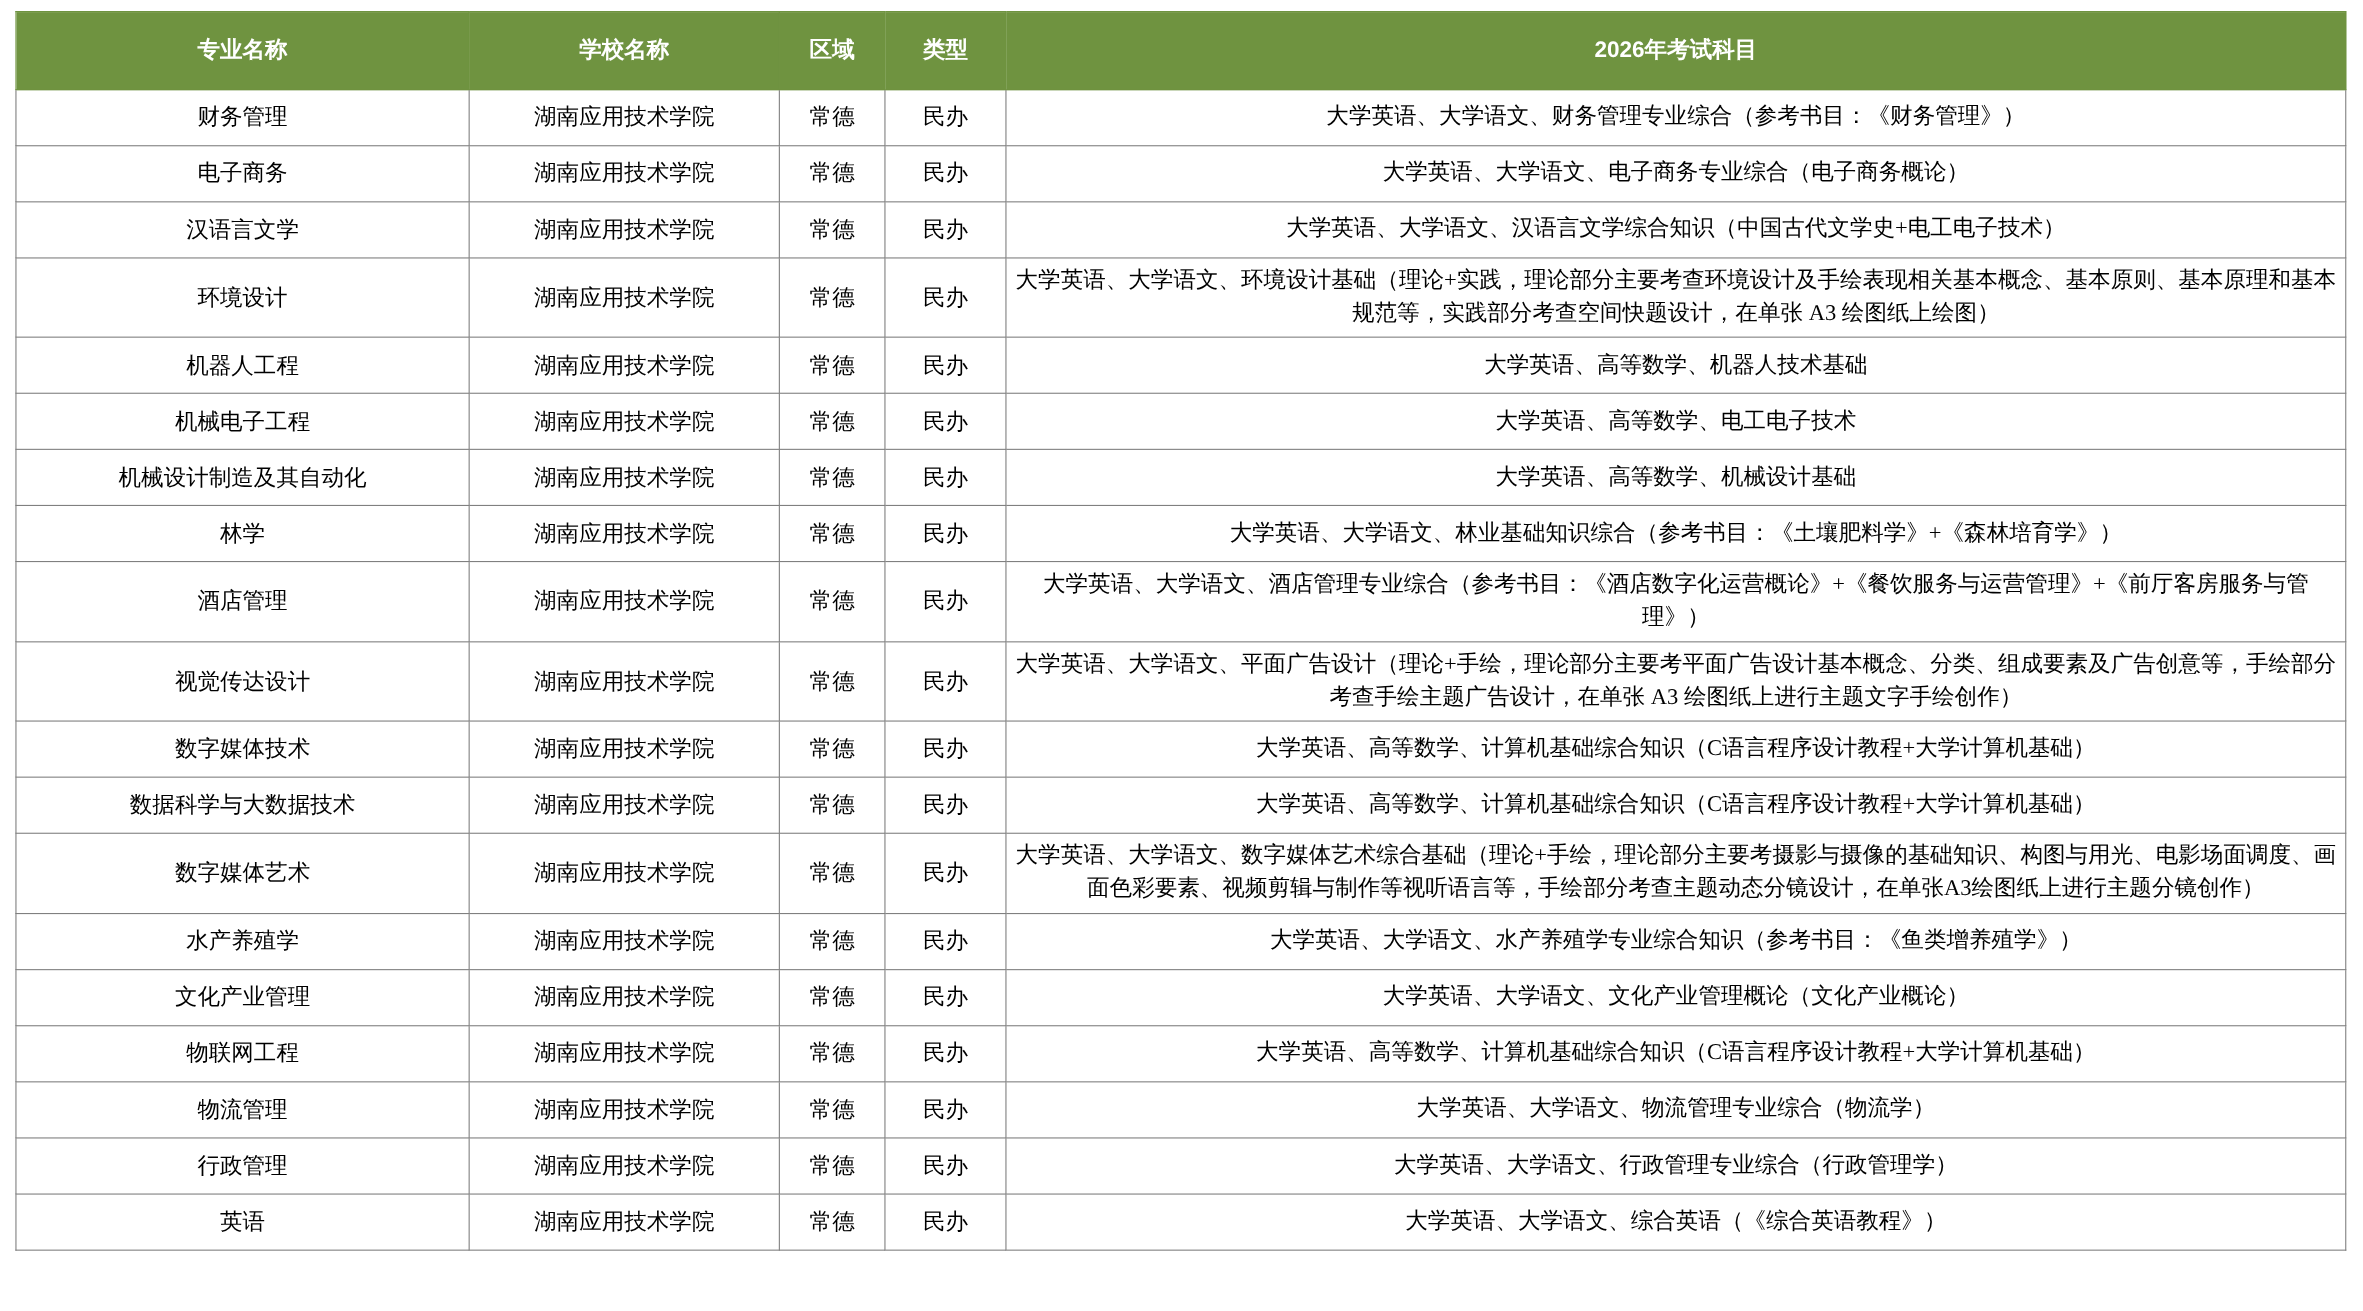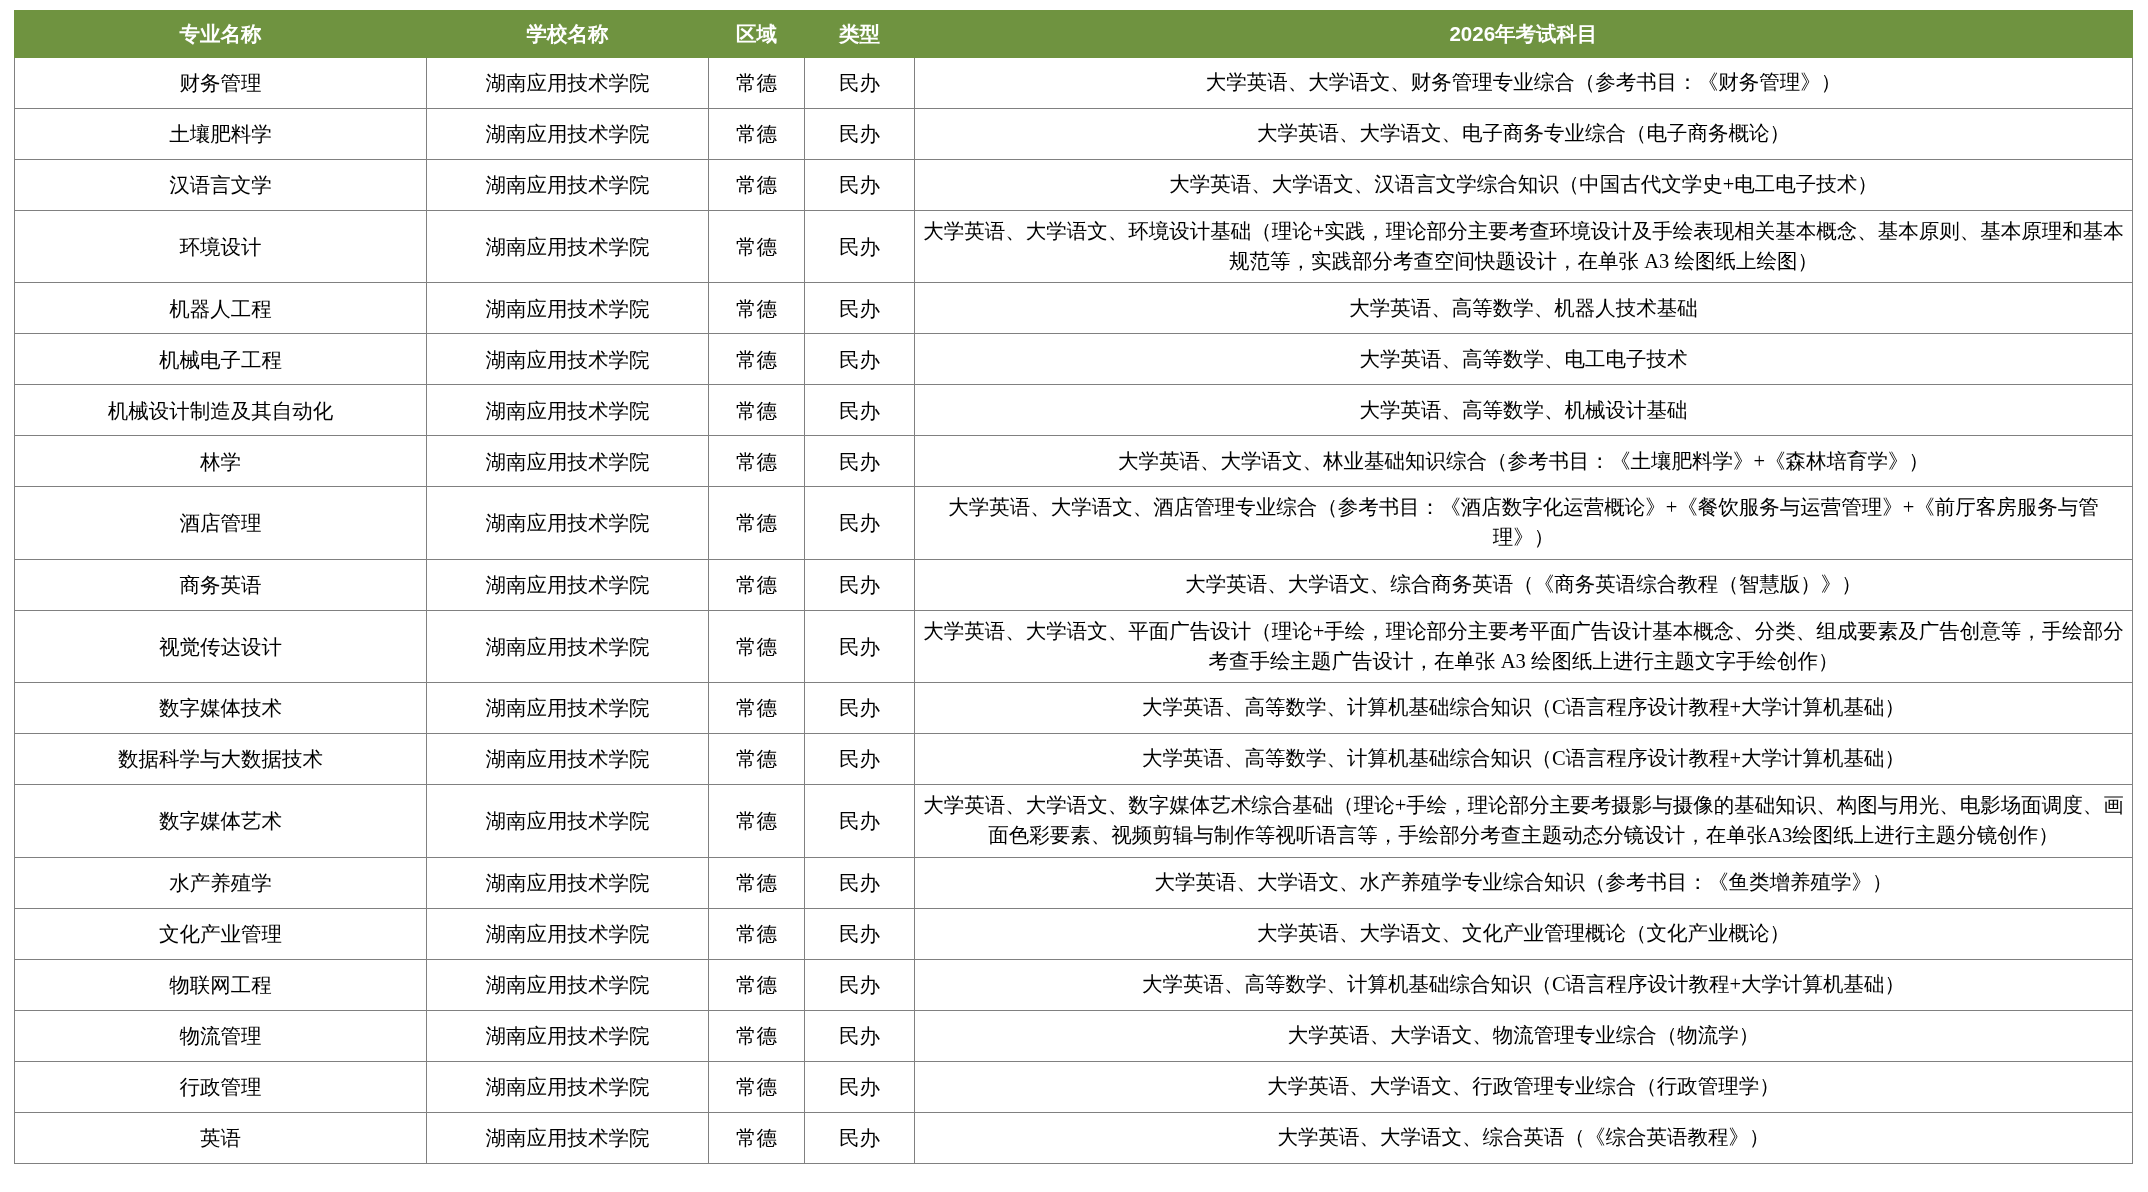--- a/index.html
+++ b/index.html
@@ -36,21 +36,21 @@
     vertical-align: middle;
     padding: 6px 8px;
     line-height: 1.45;
     word-break: break-all;
   }
   table.exam-table thead th {
     background: #6f9340;
     color: #ffffff;
     font-weight: bold;
     height: 38px;
-    padding: 4px 6px;
+    padding: 16px 6px;
     border-color: #6f9340;
   }
   table.exam-table tbody td {
     height: 38px;
   }
   td.subject-cell {
     padding-left: 12px;
     padding-right: 12px;
     font-family: Liberation Serif, serif;
   }
@@ -78,21 +78,21 @@
     </thead>
     <tbody id="table-body">
         <tr>
           <td>财务管理</td>
           <td>湖南应用技术学院</td>
           <td>常德</td>
           <td>民办</td>
           <td class="subject-cell">大学英语、大学语文、财务管理专业综合（参考书目：《财务管理》）</td>
         </tr>
         <tr>
-          <td>土壤肥料学</td>
+          <td>电子商务</td>
           <td>湖南应用技术学院</td>
           <td>常德</td>
           <td>民办</td>
           <td class="subject-cell">大学英语、大学语文、电子商务专业综合（电子商务概论）</td>
         </tr>
         <tr>
           <td>汉语言文学</td>
           <td>湖南应用技术学院</td>
           <td>常德</td>
           <td>民办</td>
@@ -132,27 +132,20 @@
           <td>常德</td>
           <td>民办</td>
           <td class="subject-cell">大学英语、大学语文、林业基础知识综合（参考书目：《土壤肥料学》+《森林培育学》）</td>
         </tr>
         <tr>
           <td>酒店管理</td>
           <td>湖南应用技术学院</td>
           <td>常德</td>
           <td>民办</td>
           <td class="subject-cell">大学英语、大学语文、酒店管理专业综合（参考书目：《酒店数字化运营概论》+《餐饮服务与运营管理》+《前厅客房服务与管理》）</td>
-        </tr>
-        <tr>
-          <td>商务英语</td>
-          <td>湖南应用技术学院</td>
-          <td>常德</td>
-          <td>民办</td>
-          <td class="subject-cell">大学英语、大学语文、综合商务英语（《商务英语综合教程（智慧版）》）</td>
         </tr>
         <tr>
           <td>视觉传达设计</td>
           <td>湖南应用技术学院</td>
           <td>常德</td>
           <td>民办</td>
           <td class="subject-cell">大学英语、大学语文、平面广告设计（理论+手绘，理论部分主要考平面广告设计基本概念、分类、组成要素及广告创意等，手绘部分考查手绘主题广告设计，在单张 A3 绘图纸上进行主题文字手绘创作）</td>
         </tr>
         <tr>
           <td>数字媒体技术</td>

